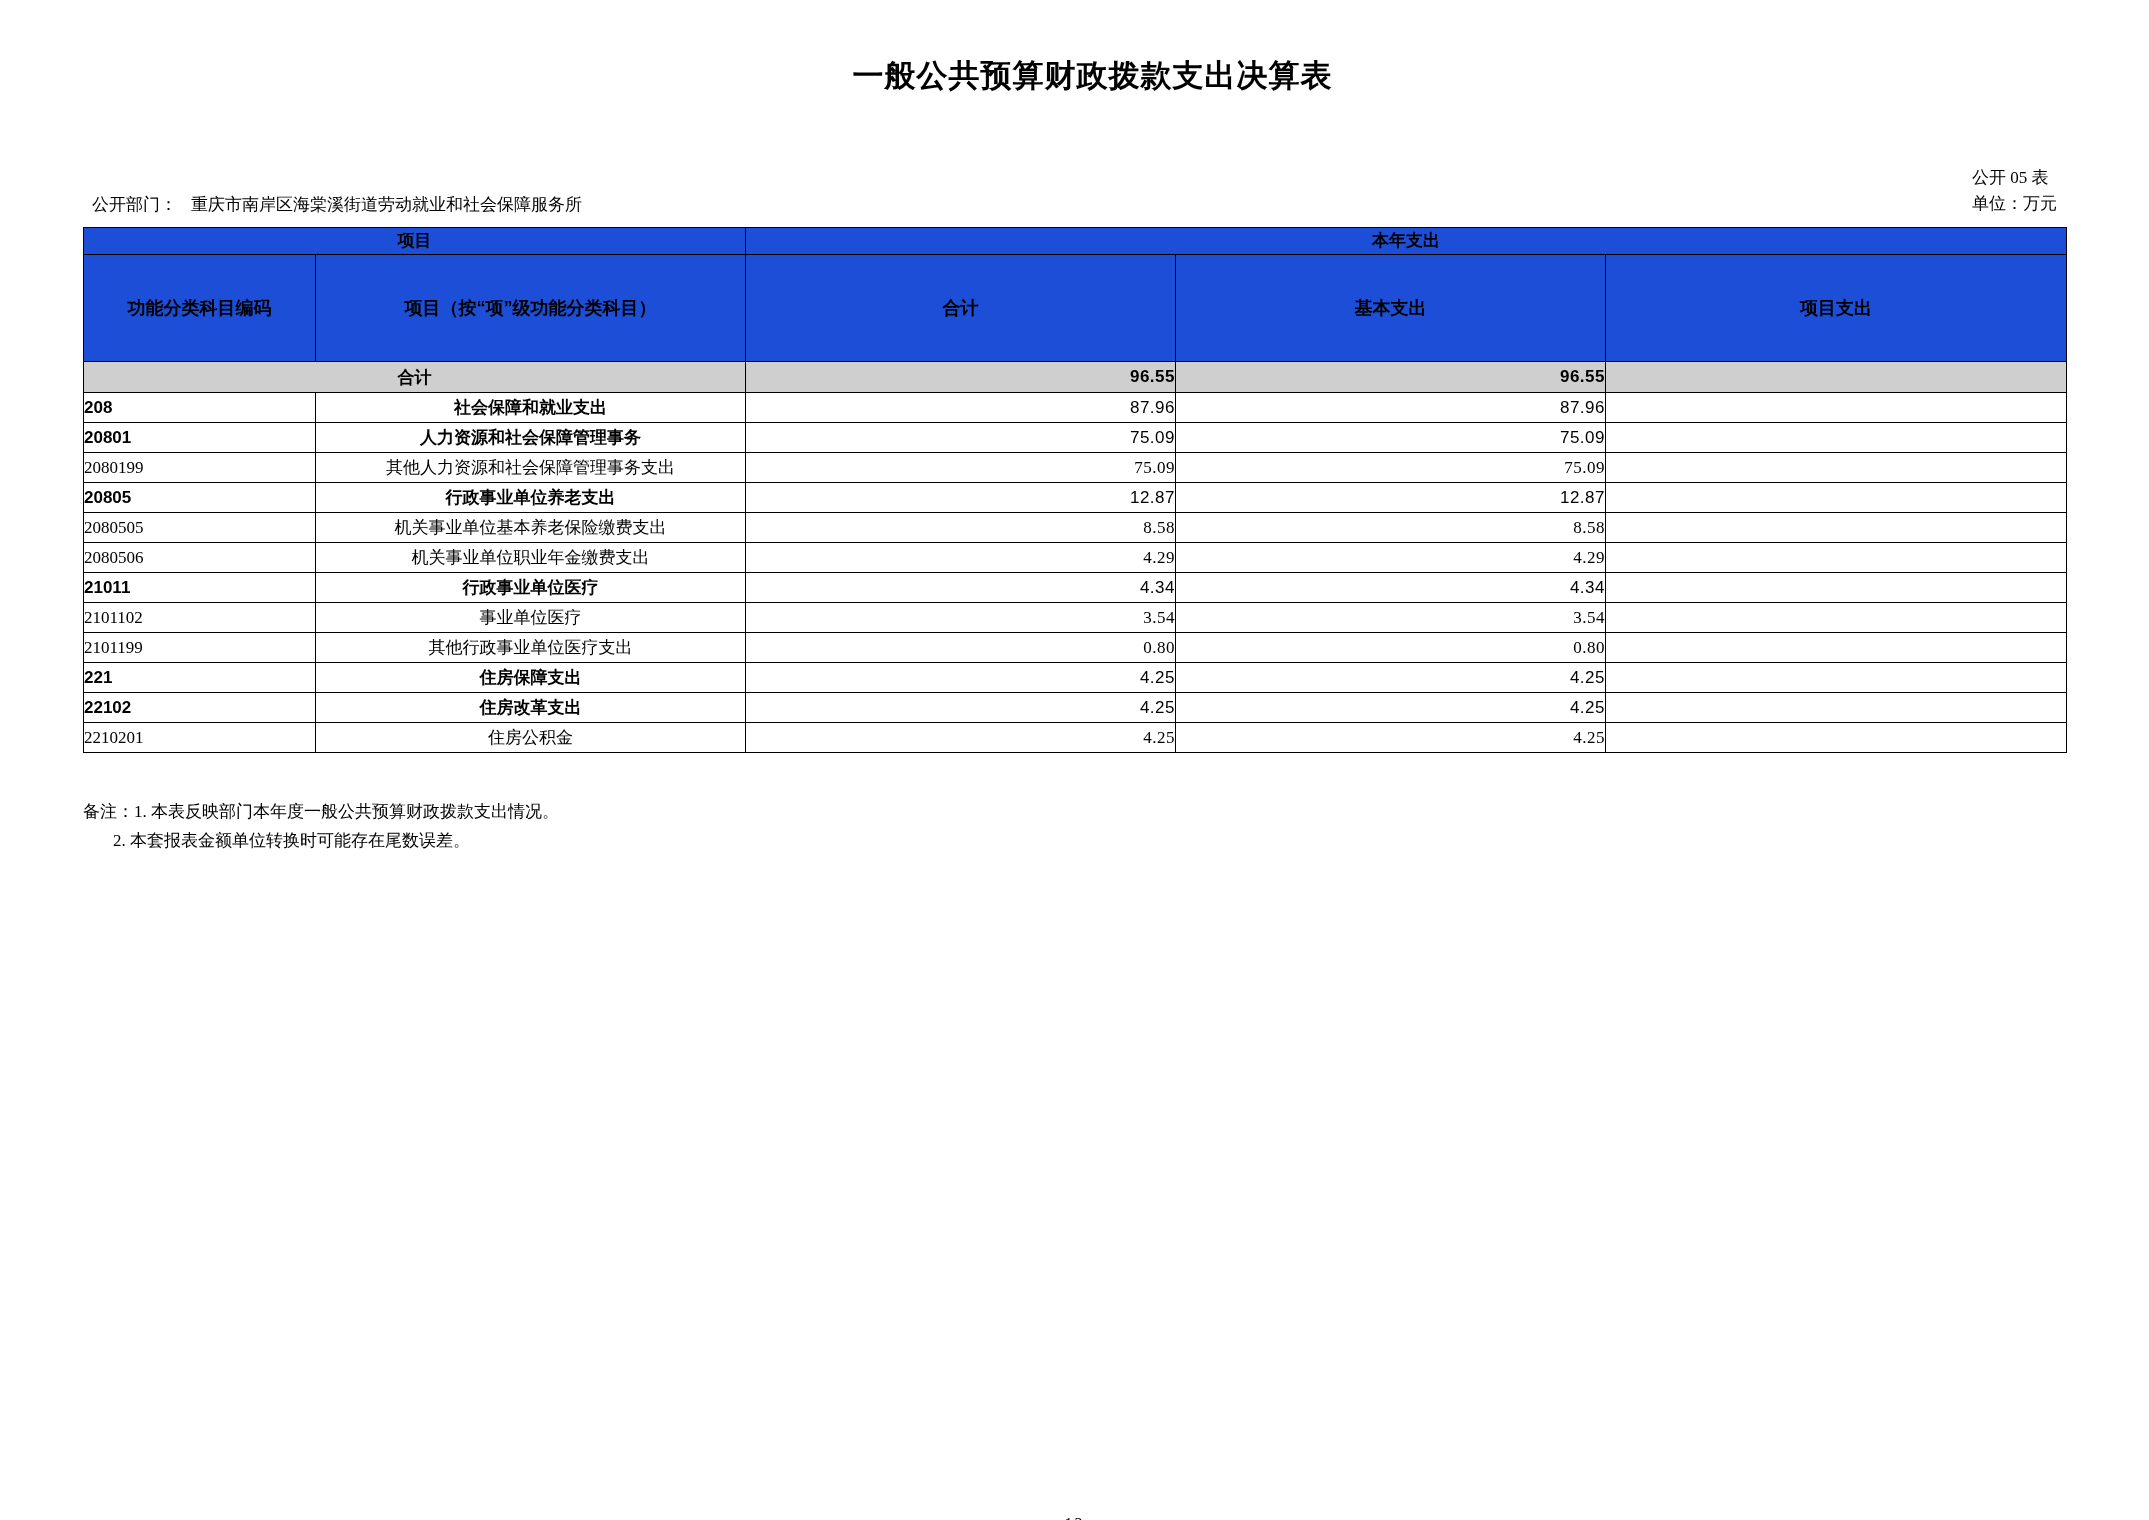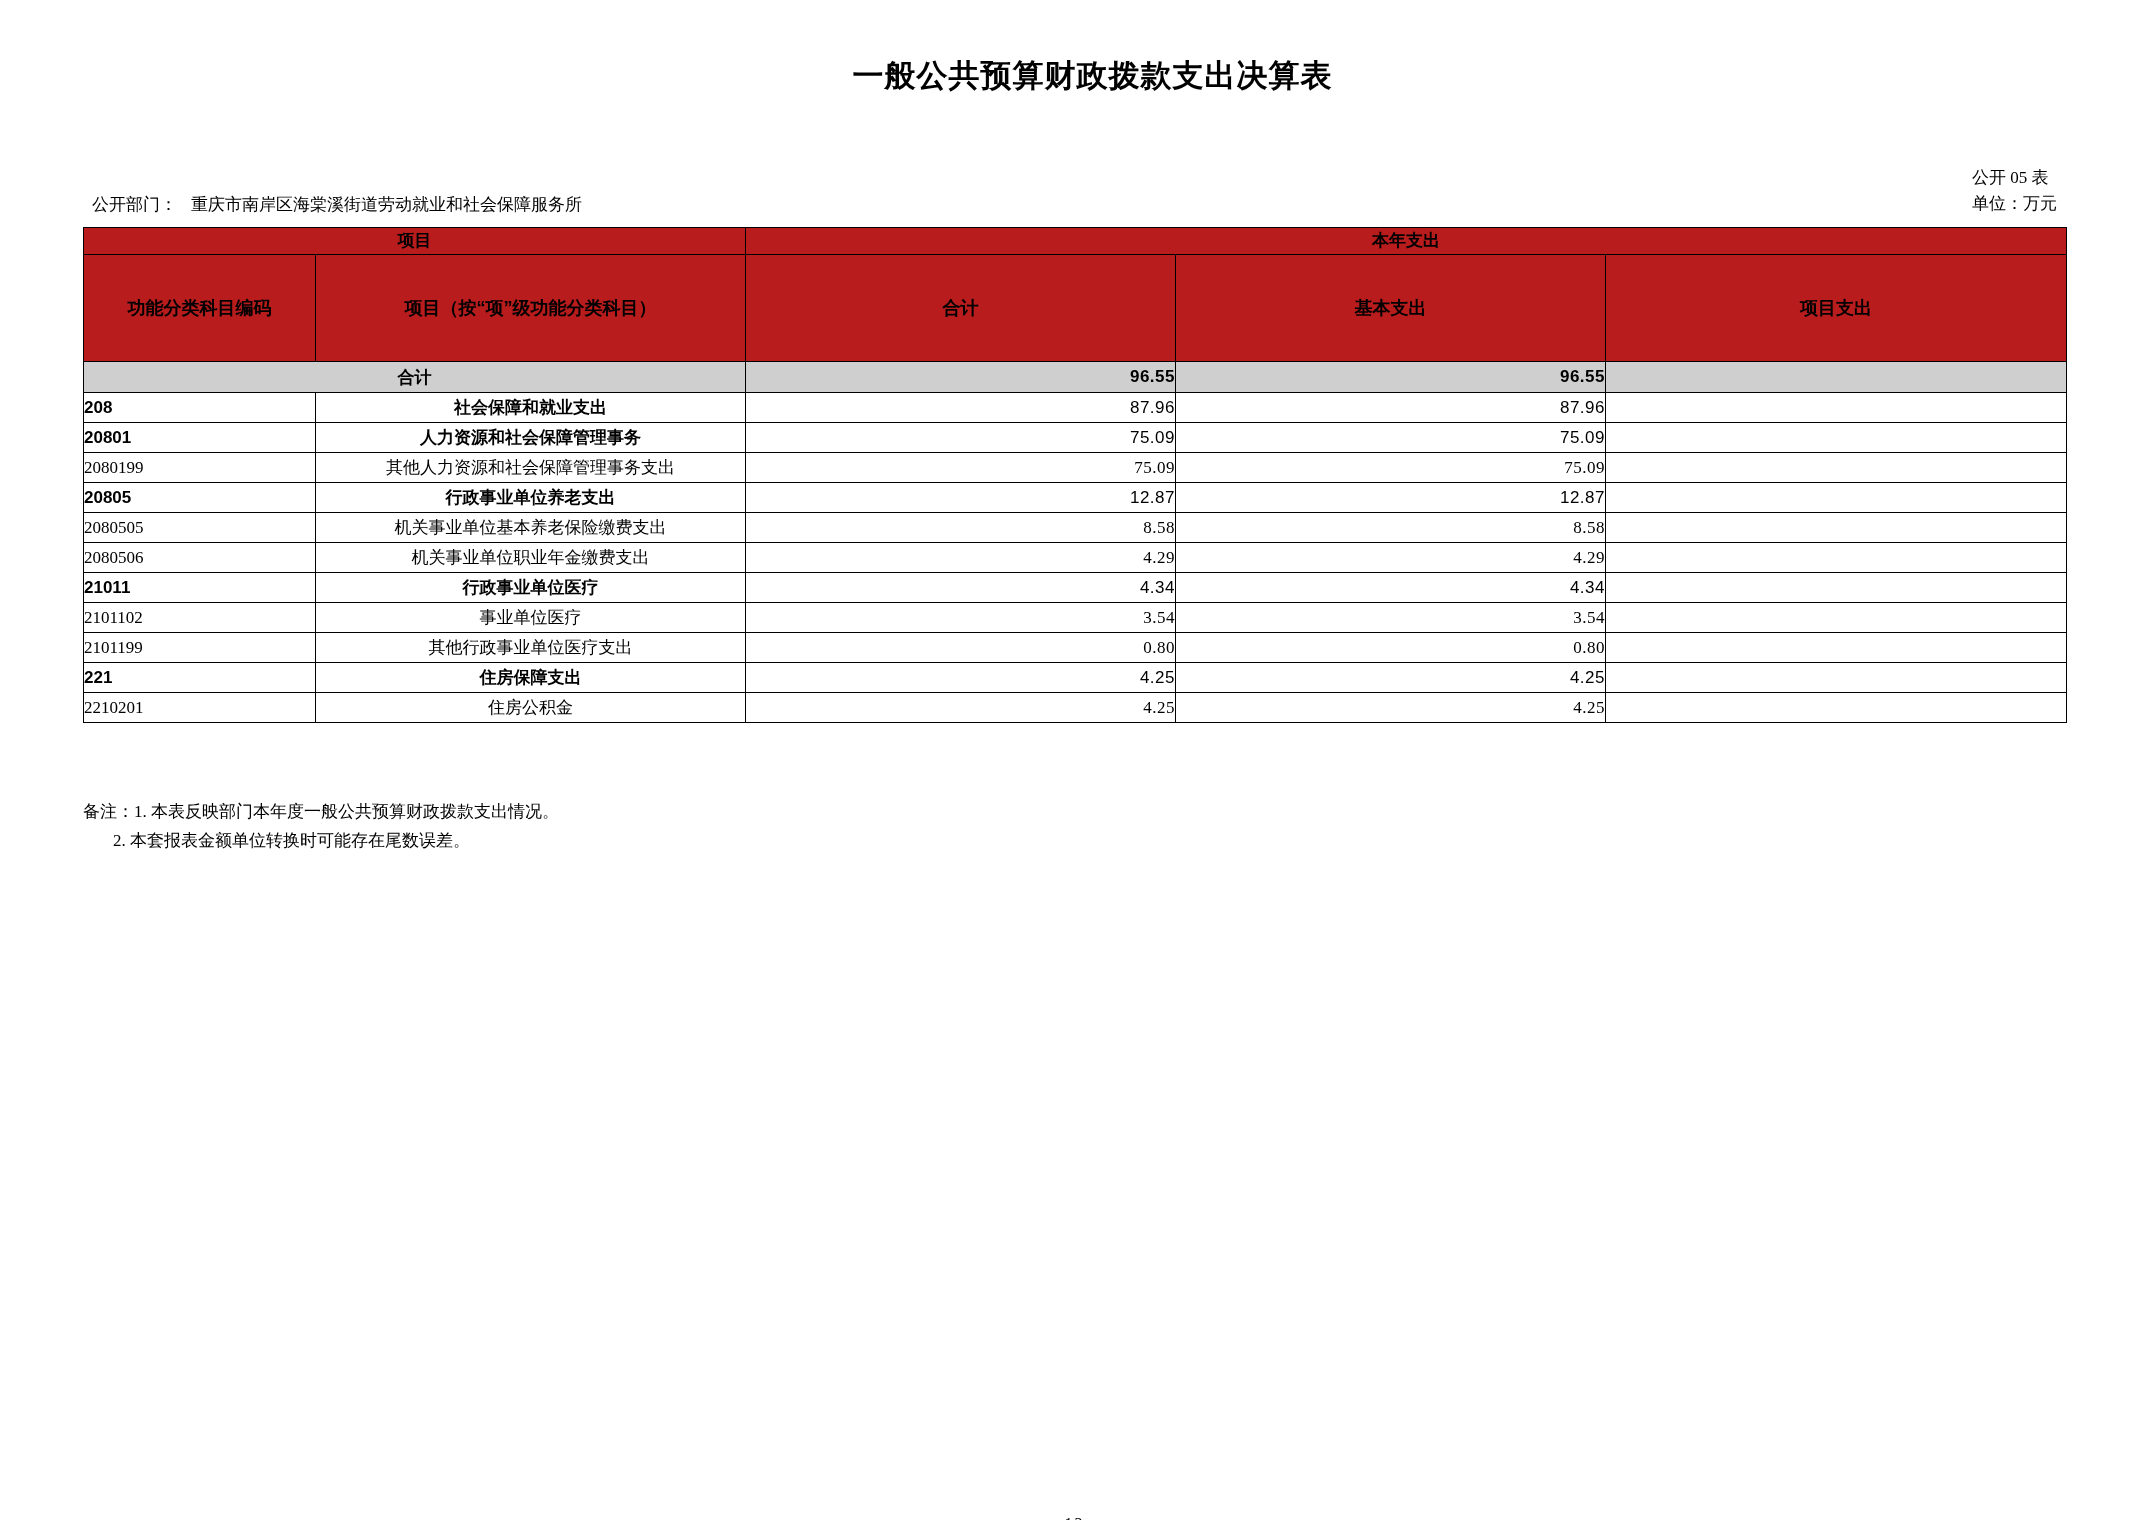--- a/index.html
+++ b/index.html
@@ -58,21 +58,21 @@
     border-collapse: collapse;
     table-layout: fixed;
     font-size: 17px;
   }
   table.main td, table.main th {
     border: 1px solid #000000;
     padding: 0;
     vertical-align: middle;
   }
   .hdr {
-    background: #b91c1c;
+    background: #1d4ed8;
     text-align: center;
     font-weight: bold;
     font-family: "Liberation Sans", sans-serif;
     font-size: 17px;
   }
   .hdr-top td {
     height: 26px;
     line-height: 26px;
   }
   .hdr-sub td {
@@ -246,20 +246,27 @@
         <td class="c-num">0.80</td>
         <td class="c-num"></td>
       </tr>
       <tr class="data lvl-bold">
         <td class="c-code">221</td>
         <td class="c-item">住房保障支出</td>
         <td class="c-num">4.25</td>
         <td class="c-num">4.25</td>
         <td class="c-num"></td>
       </tr>
+      <tr class="data lvl-bold">
+        <td class="c-code">22102</td>
+        <td class="c-item">住房改革支出</td>
+        <td class="c-num">4.25</td>
+        <td class="c-num">4.25</td>
+        <td class="c-num"></td>
+      </tr>
       <tr class="data">
         <td class="c-code">2210201</td>
         <td class="c-item">住房公积金</td>
         <td class="c-num">4.25</td>
         <td class="c-num">4.25</td>
         <td class="c-num"></td>
       </tr>
     </tbody>
   </table>
 

